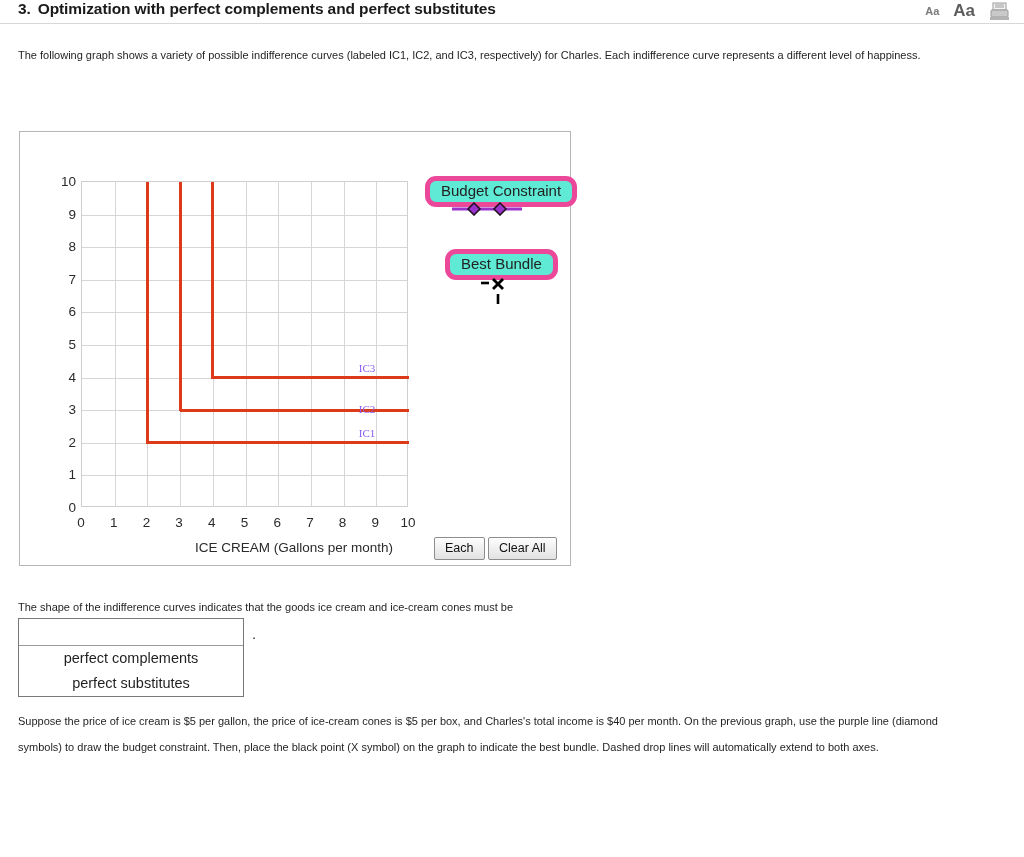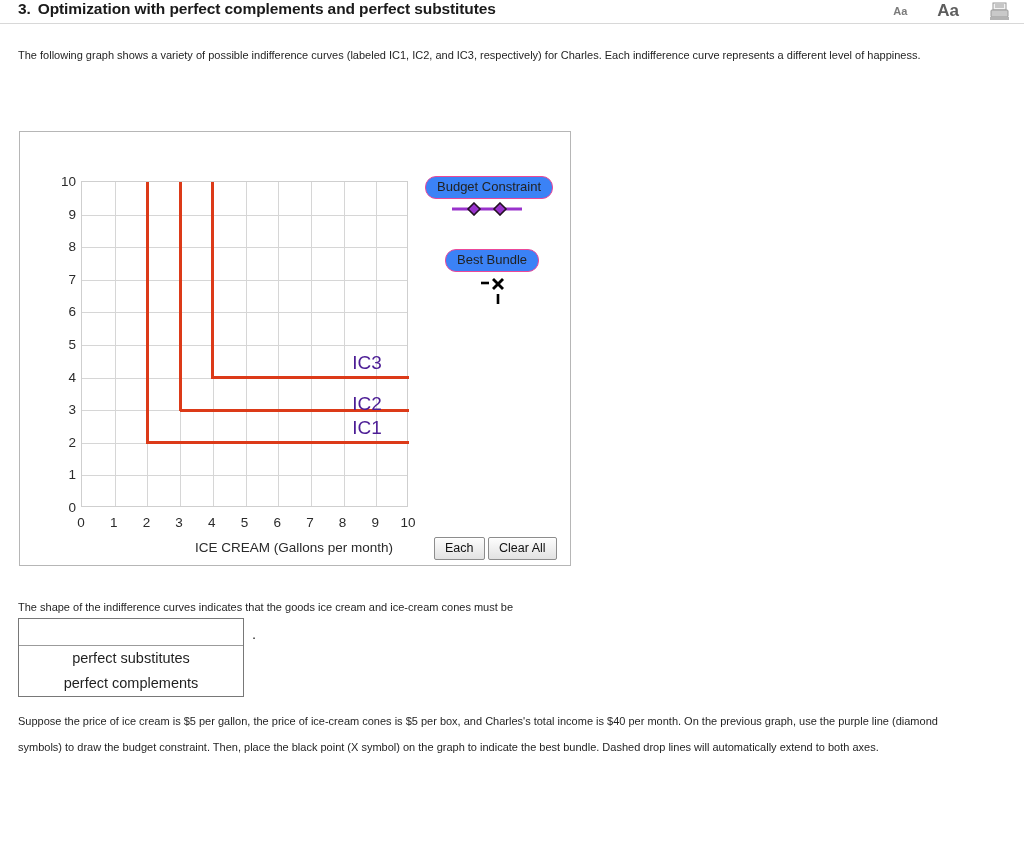--- a/index.html
+++ b/index.html
@@ -30,21 +30,21 @@
     font-weight: bold;
     letter-spacing: -0.1px;
     white-space: nowrap;
   }
   .hdr-title .num { margin-right: 7px; }
   .hdr-tools {
     position: absolute;
     right: 14px; top: 1px;
     display: flex;
     align-items: center;
-    gap: 30px;
+    gap: 14px;
   }
   .aa-small {
     font-size: 11px;
     font-weight: bold;
     color: #7b7b7b;
   }
   .aa-big {
     font-size: 17px;
     font-weight: bold;
     color: #5d5d5d;
@@ -156,33 +156,34 @@
     margin-left: -1.5px;
   }
   .ic-h {
     position: absolute;
     height: 3px;
     background: #dc3a18;
     margin-top: -1.5px;
   }
   .ic-label {
     position: absolute;
-    font-size: 19px;
-    color: #4c1d95;
+    font-size: 11px;
+    color: #8b5cf6;
     white-space: nowrap;
     transform: translate(-50%, -100%);
+    font-family: Liberation Serif, serif;
   }
 
   
   .legend-pill {
     position: absolute;
-    border: 1px solid #ec4899;
+    border: 5px solid #ec4899;
     border-radius: 11px;
-    background: #3b82f6;
-    font-size: 13px;
+    background: #5eead4;
+    font-size: 15px;
     color: #222;
     padding: 2px 11px 3px 11px;
     white-space: nowrap;
     line-height: 16px;
   }
   #legend-budget-pill { left: 405px; top: 44px; }
   #legend-bundle-pill { left: 425px; top: 117px; }
 
   .legend-sym { position: absolute; }
   #legend-budget-sym { left: 430px; top: 70px; width: 74px; height: 14px; }
@@ -347,18 +348,18 @@
   </div>
 
   <div class="gbtn" id="help-button">Each</div>
   <div class="gbtn" id="clear-button">Clear All</div>
 </div>
 
 <div class="para" id="shape-line">The shape of the indifference curves indicates that the goods ice cream and ice-cream cones must be</div>
 
 <div class="dd">
   <div class="dd-field"></div>
+  <div class="dd-opt">perfect complements</div>
   <div class="dd-opt">perfect substitutes</div>
-  <div class="dd-opt">perfect complements</div>
 </div>
 <div class="dd-period">.</div>
 
 <div class="para" id="suppose-para">Suppose the price of ice cream is $5 per gallon, the price of ice-cream cones is $5 per box, and Charles's total income is $40 per month. On the previous graph, use the purple line (diamond symbols) to draw the budget constraint. Then, place the black point (X symbol) on the graph to indicate the best bundle. Dashed drop lines will automatically extend to both axes.</div>
 
 </body></html>

